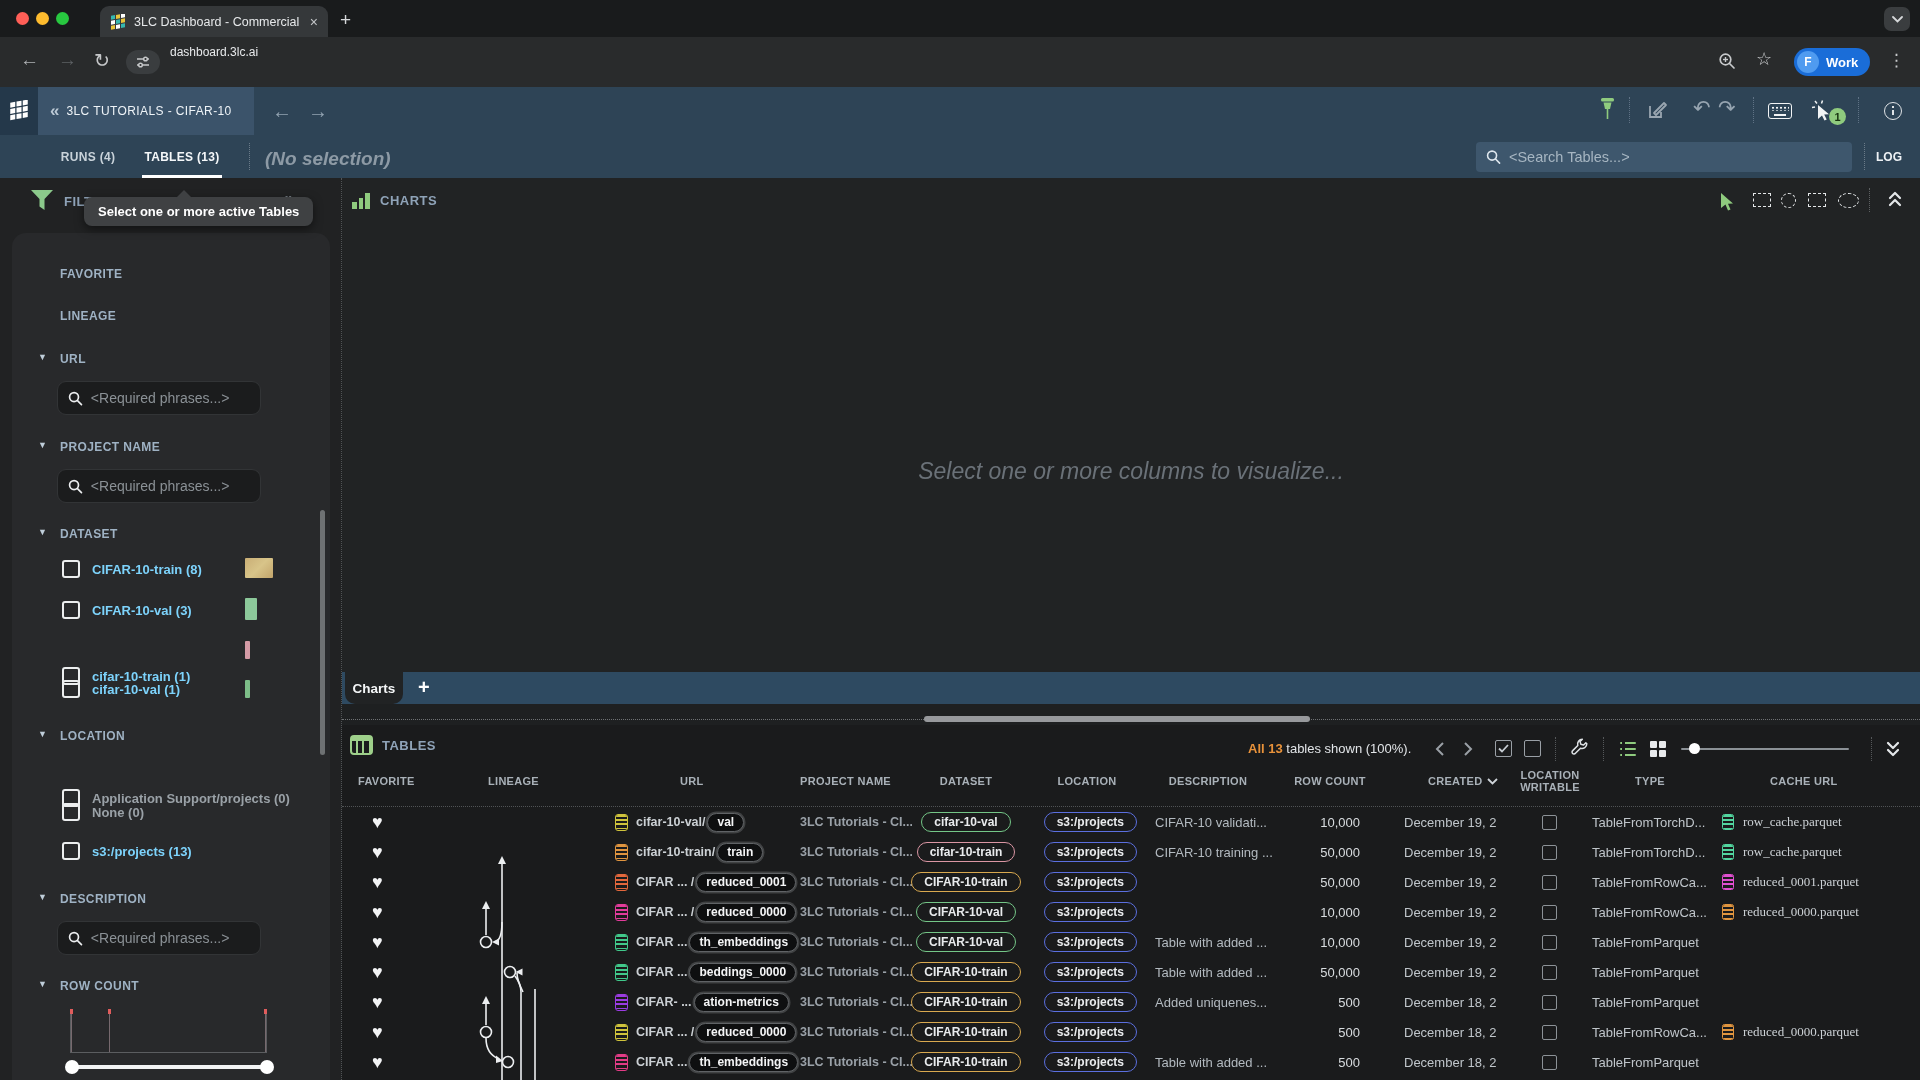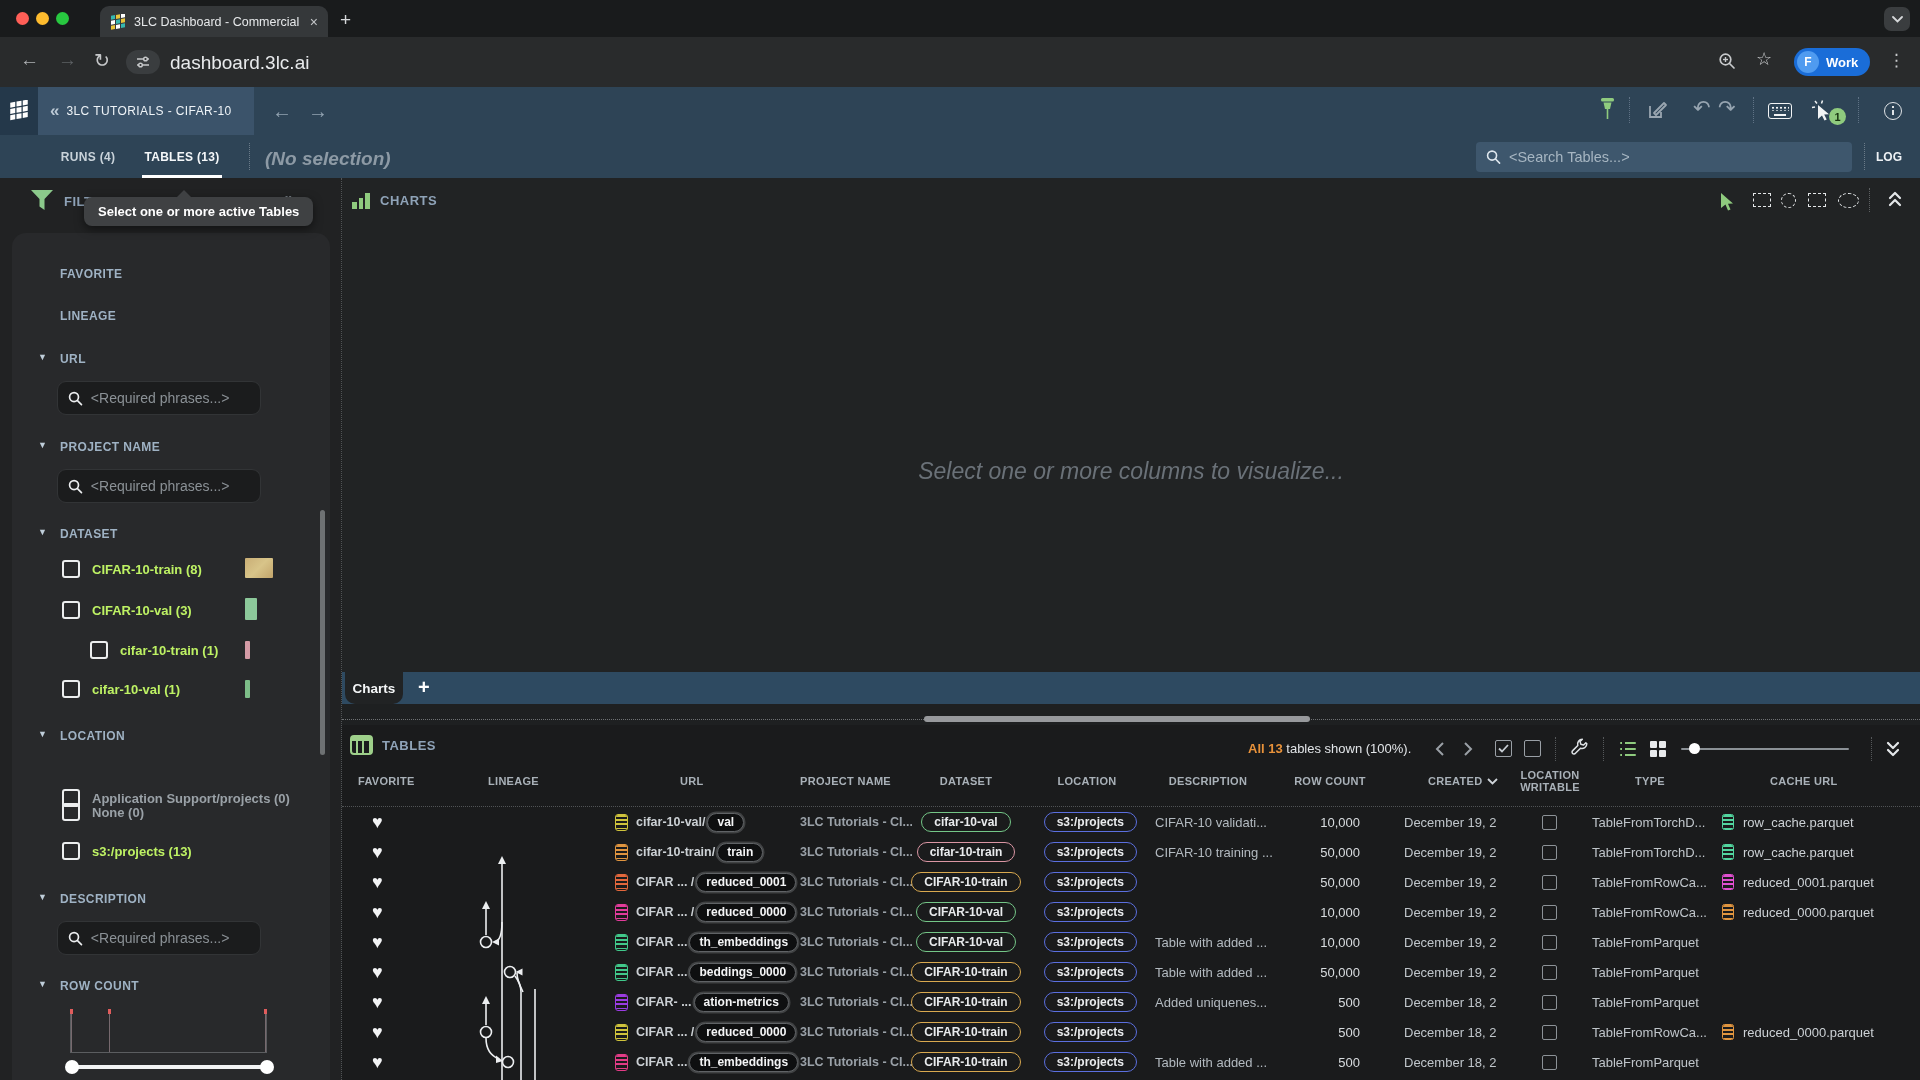--- a/index.html
+++ b/index.html
@@ -20,21 +20,21 @@
   #newtab-btn { position:absolute; left:340px; top:9px; color:#d6d8da; font-size:19px; }
   #tabsearch-btn { position:absolute; right:10px; top:7px; width:26px; height:24px; background:#3a3d3f; border-radius:7px;
     display:flex; align-items:center; justify-content:center; }
   #toolbar { position:absolute; top:37px; left:0; right:0; height:50px; background:#292b2c; }
   .nav-glyph { position:absolute; top:12px; font-size:19px; }
   #nav-back { left:20px; color:#b0b3b6; }
   #nav-fwd { left:58px; color:#5d6164; }
   #nav-reload { left:94px; color:#c6c8ca; }
   #site-pill { position:absolute; left:126px; top:13px; width:34px; height:24px; background:#3a3d3f; border-radius:12px;
     display:flex; align-items:center; justify-content:center; }
-  #url-text { position:absolute; left:170px; top:15px; color:#e8eaec; font-size:19px; }
+  #url-text { position:absolute; left:170px; top:8px; color:#e8eaec; font-size:12px; }
   #zoom-icon { position:absolute; left:1718px; top:15px; color:#c7c9cb; }
   #star-icon { position:absolute; left:1756px; top:11px; color:#c7c9cb; font-size:18px; }
   #profile-pill { position:absolute; left:1794px; top:11px; height:28px; background:#1a6dd8; border-radius:14px;
     display:flex; align-items:center; padding:0 12px 0 3px; gap:7px; }
   #profile-pill .pava { width:22px; height:22px; border-radius:50%; background:#4f9bf0; color:#fff; font-size:12px; font-weight:bold;
     display:flex; align-items:center; justify-content:center; }
   #profile-pill .pname { color:#fff; font-size:13px; font-weight:bold; }
   #menu-dots { position:absolute; left:1888px; top:13px; color:#c7c9cb; font-size:17px; }
 
   
@@ -88,21 +88,21 @@
   #filter-panel { position:absolute; left:12px; top:233px; width:318px; height:860px; background:#28292b; border-radius:14px; }
   .fsec-label { position:absolute; color:#9fb2c4; font-size:12px; font-weight:bold; letter-spacing:.4px; }
   .fsec-tri { position:absolute; left:38px; color:#bfcdd9; font-size:9px; }
   .fsearch { position:absolute; left:57px; width:204px; height:34px; background:#1b1c1d; border:1px solid #323436; border-radius:9px;
     display:flex; align-items:center; gap:8px; padding:0 10px; color:#e8eaec; }
   .fsearch input { background:transparent; border:none; outline:none; color:#d6dade; font-size:14px; width:100%;
     font-family:"Liberation Sans",sans-serif; }
   .fsearch input::placeholder { color:#8b9196; }
   .fitem { position:absolute; left:62px; height:22px; display:flex; align-items:center; gap:12px; }
   .fcb { width:18px; height:18px; border:2px solid #eceeef; border-radius:3px; flex:none; }
-  .fitem .flbl { color:#bef264; font-size:13px; font-weight:bold; }
+  .fitem .flbl { color:#7dd3fc; font-size:13px; font-weight:bold; }
   .fitem .flbl.dim { color:#9aa1a7; }
   .fchip { position:absolute; left:245px; border-radius:1px; }
   #rowcount-hist { position:absolute; left:70px; top:1010px; width:197px; height:43px;
     border-left:1px solid #5b5d60; border-right:1px solid #5b5d60; border-bottom:1px solid #5b5d60; }
   .spike { position:absolute; bottom:0; width:1px; background:#77696e; }
   .spike::before { content:""; position:absolute; top:0; left:-1px; width:3px; height:5px; background:#e05c5c; }
   #rowcount-slider { position:absolute; left:72px; top:1065px; width:195px; height:4px; background:#f2f3f4; border-radius:2px; }
   .slider-handle { position:absolute; top:-5px; width:14px; height:14px; background:#fff; border-radius:50%; }
   #sidebar-scrollbar { position:absolute; left:320px; top:510px; width:5px; height:245px; background:#6e7173; border-radius:3px; }
 
@@ -162,21 +162,21 @@
   .c-ds { left:906px; width:120px; justify-content:center; }
   .pill { height:20px; display:inline-flex; align-items:center; padding:0 12px; border-radius:11px; border:1.5px solid #888;
     font-size:12px; font-weight:bold; color:#e9ebed; white-space:nowrap; }
   .c-loc { left:1037px; width:100px; justify-content:flex-end; }
   .c-desc { left:1155px; width:140px; font-size:13px; color:#b3bac0; overflow:hidden; white-space:nowrap; }
   .c-count { left:1285px; width:75px; justify-content:flex-end; font-size:13px; color:#d8dcdf; }
   .c-date { left:1404px; width:92px; font-size:13px; color:#c0c6cb; overflow:hidden; white-space:nowrap; }
   .c-wcb { left:1542px; top:7.5px !important; width:15px; height:15px !important; border:1.5px solid #8c9297; border-radius:2px; }
   .c-type { left:1592px; width:130px; font-size:13px; color:#c0c6cb; overflow:hidden; white-space:nowrap; }
   .c-cacheico { left:1722px; top:7px !important; height:16px !important; width:12px; border-radius:2.5px; }
-  .c-cache { left:1743px; width:170px; font-size:13px; color:#ccd1d5; overflow:hidden; white-space:nowrap; }
+  .c-cache { left:1743px; width:170px; font-size:13px; color:#ccd1d5; overflow:hidden; white-space:nowrap;font-family:Liberation Serif, serif; }
   #lineage-graph { position:absolute; left:455px; top:807px; z-index:5; }
   #tables-collapse { position:absolute; left:1886px; top:740px; }
 </style>
 </head>
 <body>
 
 <div id="tabstrip">
   <span class="tl" id="tl-close"></span>
   <span class="tl" id="tl-min"></span>
   <span class="tl" id="tl-max"></span>
@@ -335,21 +335,21 @@
 <div class="fitem" style="top:558px;">
   <span class="fcb"></span>
   <span class="flbl">CIFAR-10-train (8)</span>
 </div>
 <span class="fchip" style="top: 558px; width: 28px; height: 20px; background: linear-gradient(135deg, rgb(201, 174, 118), rgb(216, 196, 137), rgb(194, 164, 107));" id="chip0"></span>
 <div class="fitem" style="top:599px;">
   <span class="fcb"></span>
   <span class="flbl">CIFAR-10-val (3)</span>
 </div>
 <span class="fchip" style="top: 598px; width: 12px; height: 22px; background: rgb(140, 200, 154);" id="chip1"></span>
-<div class="fitem" style="top:639px;margin-left:28px;">
+<div class="fitem" style="top:665px;">
   <span class="fcb"></span>
   <span class="flbl">cifar-10-train (1)</span>
 </div>
 <span class="fchip" style="top: 641px; width: 5px; height: 18px; background: rgb(212, 154, 165);" id="chip2"></span>
 <div class="fitem" style="top:678px;">
   <span class="fcb"></span>
   <span class="flbl">cifar-10-val (1)</span>
 </div>
 <span class="fchip" style="top: 680px; width: 5px; height: 18px; background: rgb(125, 189, 136);" id="chip3"></span>
 

